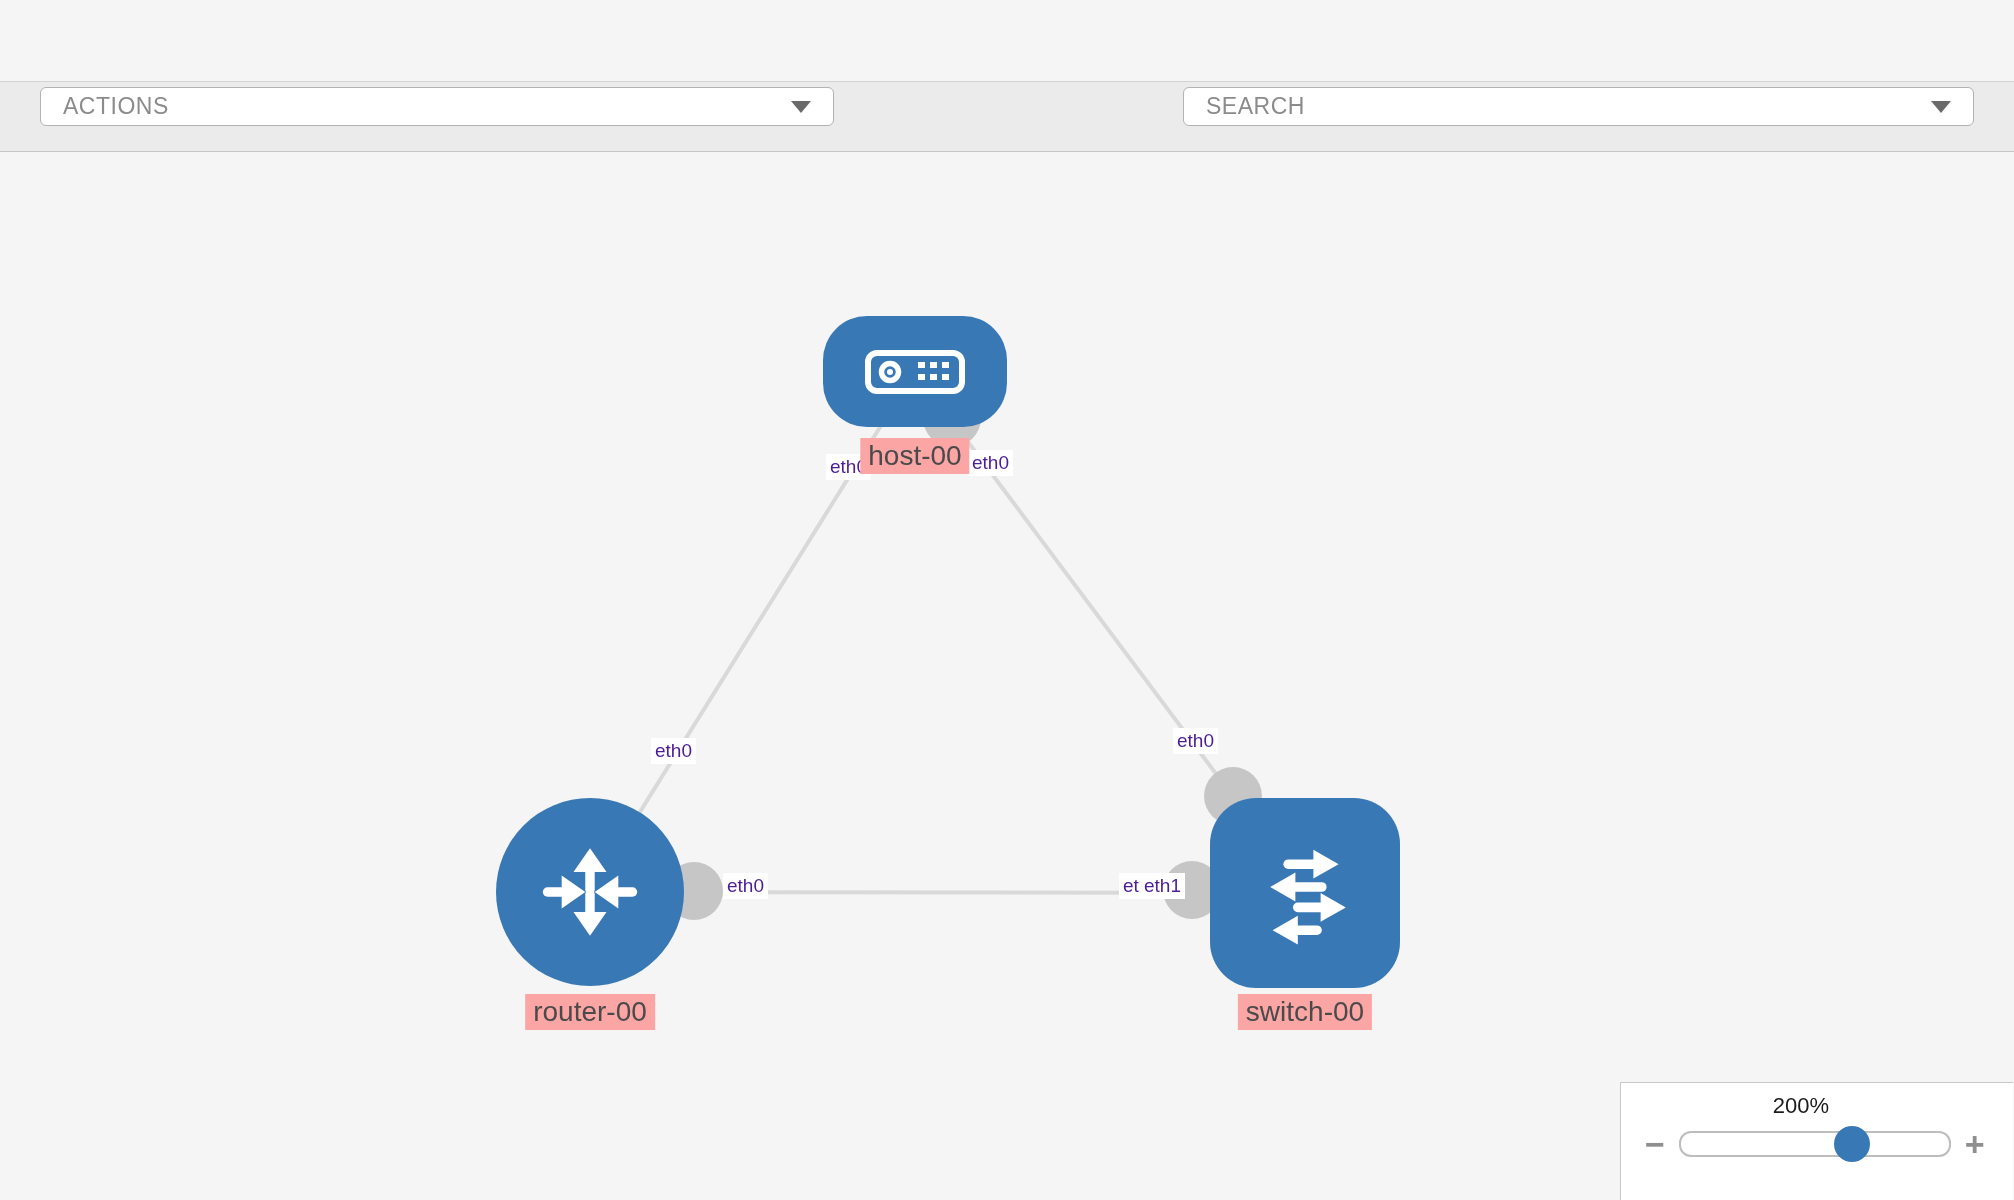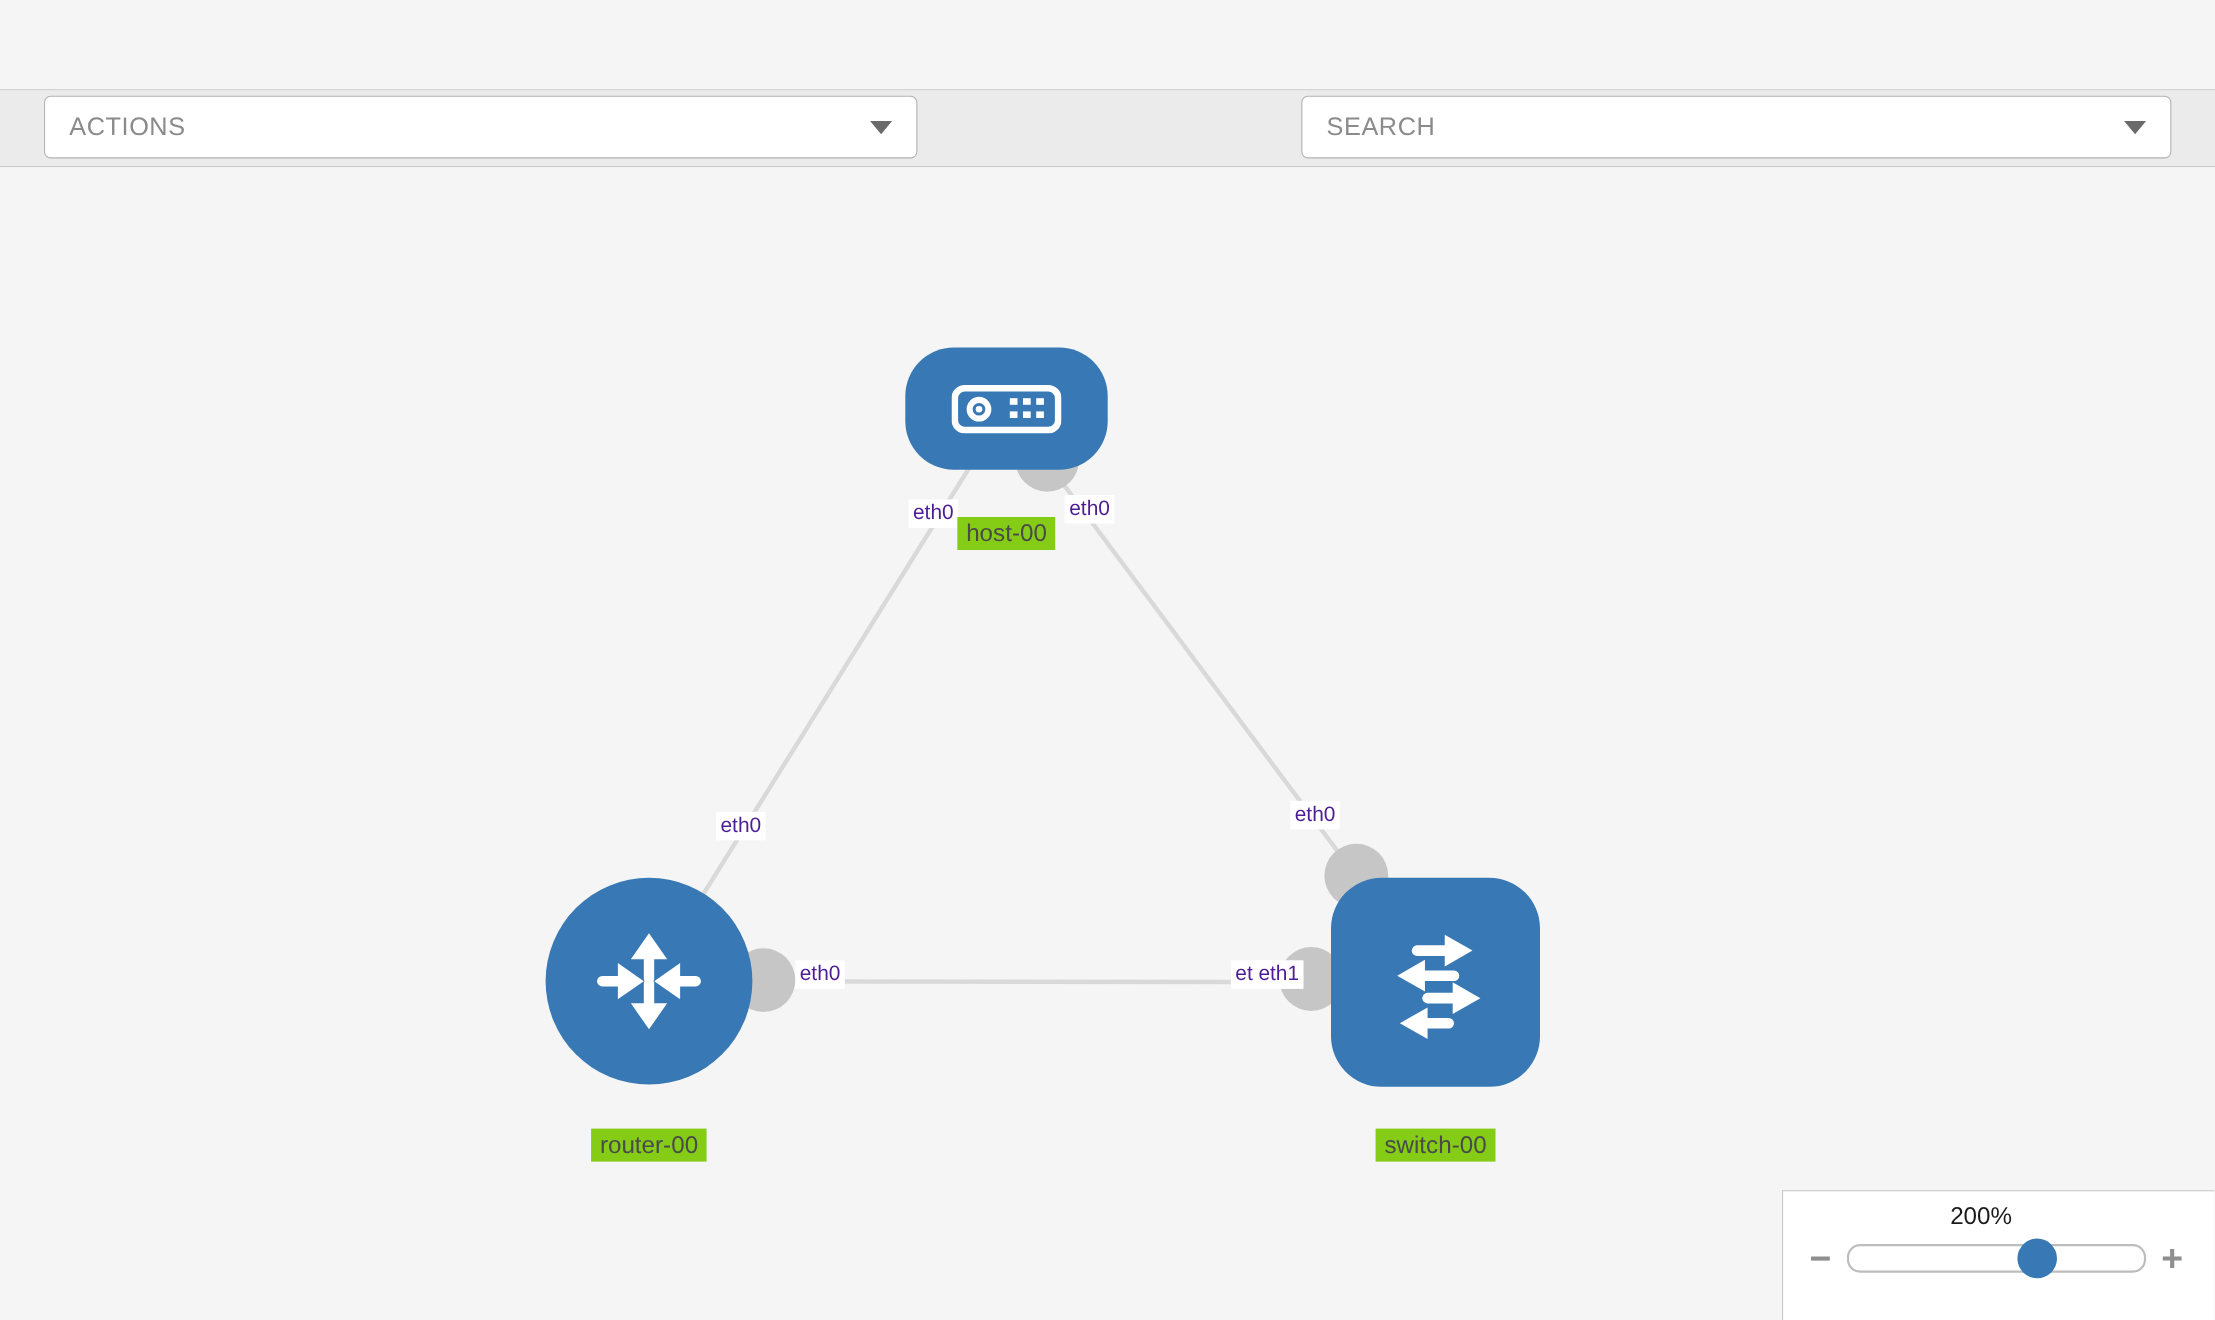--- a/index.html
+++ b/index.html
@@ -19,42 +19,42 @@
     position:absolute;right:36px;top:18px;width:36px;height:36px;border-radius:50%;
     background:#c6c6c6;color:#ffffff;display:flex;align-items:center;justify-content:center;
     font-size:30px;font-weight:bold;cursor:pointer;line-height:1;
   }
   
   .toolbar{
     position:absolute;left:0;top:81px;width:2014px;height:71px;background:#ebebeb;
     border-top:1px solid #d2d2d2;border-bottom:1px solid #c6c6c6;box-sizing:border-box;
   }
   .select-box{
-    position:absolute;top:5px;height:57px;background:#ffffff;border:1px solid #b3b3b3;
+    position:absolute;top:5px;height:39px;background:#ffffff;border:1px solid #b3b3b3;
     border-radius:6px;box-sizing:border-box;display:flex;align-items:center;
     padding:0 22px;cursor:pointer;
   }
   .select-box .label{font-size:23px;color:#8b8b8b;letter-spacing:.5px;flex:1;}
   .caret{width:0;height:0;border-left:10px solid transparent;border-right:10px solid transparent;
     border-top:12px solid #6a6a6a;}
   .sel-actions{left:40px;width:794px;}
   .sel-search{left:1183px;width:791px;}
   .tool-icon{position:absolute;top:96px;width:40px;height:40px;cursor:pointer;}
   .tool-wrench{left:1046px;}
   .tool-key{left:1114px;}
   
   .canvas{position:absolute;left:0;top:152px;width:2014px;height:1048px;background:#f5f5f5;overflow:hidden;}
   svg.wires{position:absolute;left:0;top:0;z-index:1;}
   .node{position:absolute;z-index:3;background:#3879b5;display:flex;align-items:center;justify-content:center;cursor:pointer;}
   .node-host{left:823px;top:164px;width:184px;height:111px;border-radius:44px;}
   .node-router{left:496px;top:646px;width:188px;height:188px;border-radius:50%;}
   .node-switch{left:1210px;top:646px;width:190px;height:190px;border-radius:46px;}
   .node-label{
-    position:absolute;z-index:5;transform:translateX(-50%);background:#84cc16;
-    color:#4a4a4a;font-size:22px;padding:2px 8px;white-space:nowrap;margin-top:32px;
+    position:absolute;z-index:5;transform:translateX(-50%);background:#fca5a5;
+    color:#4a4a4a;font-size:28px;padding:2px 8px;white-space:nowrap;
   }
   .eth-label{
     position:absolute;z-index:4;background:#ffffff;color:#4c1d95;font-size:19px;
     padding:1px 4px;white-space:nowrap;line-height:1.25;
   }
   .eth-under{z-index:3;}
   .eth-over{z-index:4;text-align:center;}
   
   .zoom-panel{
     position:absolute;left:1620px;top:1082px;width:393px;height:130px;background:#ffffff;

